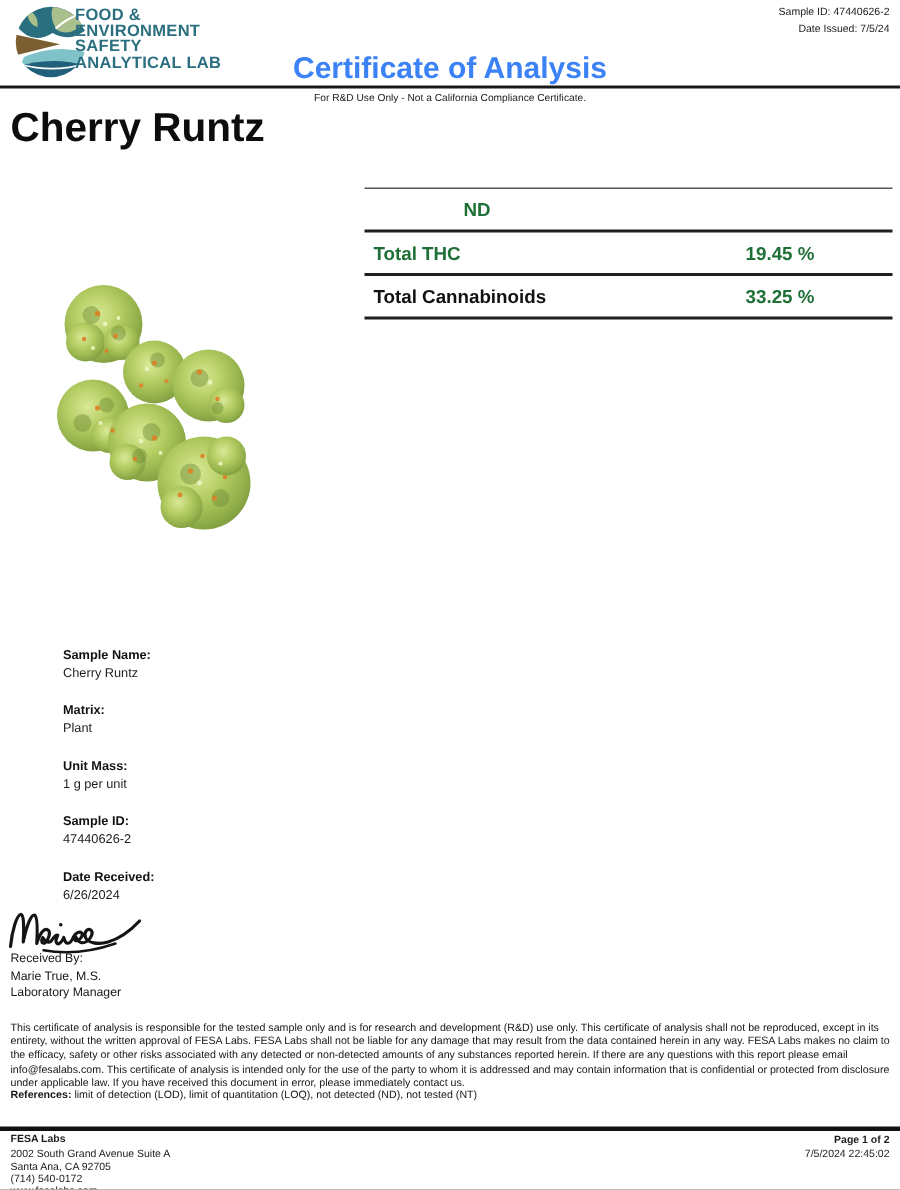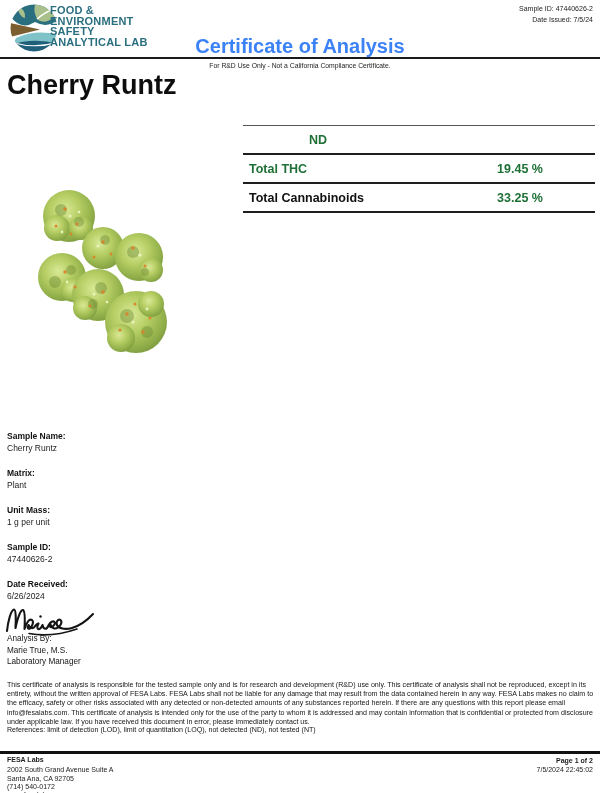--- a/index.html
+++ b/index.html
@@ -22,31 +22,31 @@
   
   .ctable { position:absolute; left:243px; top:125px; width:352px; border-top:1.5px solid #555; }
   .crow { display:flex; align-items:center; height:29px; border-bottom:2px solid #1f1f1f; }
   .crow .lbl { flex:1; padding-left:6px; font-size:12.5px; font-weight:bold; color:#1f7036; }
   .crow .lbl.k-dark { color:#111; }
   .crow .val { width:150px; text-align:center; font-size:12.5px; font-weight:bold; color:#1f7036; }
   
   .photo { position:absolute; left:15px; top:182px; }
   
   .details { position:absolute; left:7px; top:430px; font-size:8.5px; }
-  .dgroup { margin-bottom:12px; }
+  .dgroup { margin-bottom:12px;margin-left:35px; }
   .dlabel { font-weight:bold; line-height:12px; }
   .dvalue { line-height:13px; color:#1c1c1c; }
   
   .sig { position:absolute; left:3px; top:603px; }
   .approval { position:absolute; left:7px; top:633px; font-size:8.2px; line-height:11.5px; color:#161616; }
   
   .disclaimer { position:absolute; left:7px; top:681px; width:587px;
                 font-size:7.1px; line-height:9.2px; color:#151515; }
   .refs { position:absolute; left:7px; top:726px; width:587px; font-size:7.1px; color:#151515; }
-  .refs b { font-weight:normal; }
+  .refs b { font-weight:bold; }
   
   .foot-rule { position:absolute; left:0; top:751px; width:600px; height:2.5px; background:#111; }
   .footer-left { position:absolute; left:7px; top:756px; font-size:7px; line-height:8.3px; color:#1c1c1c; }
   .footer-left .fl-name { font-weight:bold; margin-bottom:2px; }
   .footer-right { position:absolute; right:7px; top:756px; text-align:right; font-size:7px; line-height:9px; color:#1c1c1c; }
   .footer-right .pg { font-weight:bold; }
 </style>
 </head>
 <body>
 
@@ -207,21 +207,21 @@
              C27,24.5 29,26 31,24.5 C32.5,22.5 34,20 35.5,20.5 C34.5,22.5 34,25 35,26 C36.5,27 38.5,24.5 39.5,22
              C40,24 40.5,25.5 42,25.8 C43.5,26 45,24 46,21.5
              C47.5,19 50,17.5 51.5,19 C52.5,20.5 51,23 48.5,24 C47,24.5 46.5,23.5 47.5,21.5
              C49,25.5 52,26.5 55,24.5 C58,22.5 59.5,18.5 57.5,17 C55.5,15.5 52.5,18.5 54,22
              C55.5,25.5 62,27 69,25 C76.5,22.8 83,18.5 90,11" fill="none" stroke="#141414" stroke-width="2.1" stroke-linecap="round" stroke-linejoin="round"></path>
     <circle cx="37.5" cy="13.5" r="1.2" fill="#141414"></circle>
     <path d="M26,30.5 C42,33.5 58,31.5 74,26" fill="none" stroke="#141414" stroke-width="1.6" stroke-linecap="round"></path>
   </svg>
 
   <div class="approval">
-    <div>Analysis By:</div>
+    <div>Received By:</div>
     <div>Marie True, M.S.</div>
     <div>Laboratory Manager</div>
   </div>
 
   <p class="disclaimer">This certificate of analysis is responsible for the tested sample only and is for research and development (R&amp;D) use only. This certificate of analysis shall not be reproduced, except in its entirety, without the written approval of FESA Labs. FESA Labs shall not be liable for any damage that may result from the data contained herein in any way. FESA Labs makes no claim to the efficacy, safety or other risks associated with any detected or non-detected amounts of any substances reported herein. If there are any questions with this report please email info@fesalabs.com. This certificate of analysis is intended only for the use of the party to whom it is addressed and may contain information that is confidential or protected from disclosure under applicable law. If you have received this document in error, please immediately contact us.</p>
   <p class="refs"><b>References:</b><span> limit of detection (LOD), limit of quantitation (LOQ), not detected (ND), not tested (NT)</span></p>
 
   <div class="foot-rule"></div>
   <div class="footer-left">
     <div class="fl-name">FESA Labs</div>

